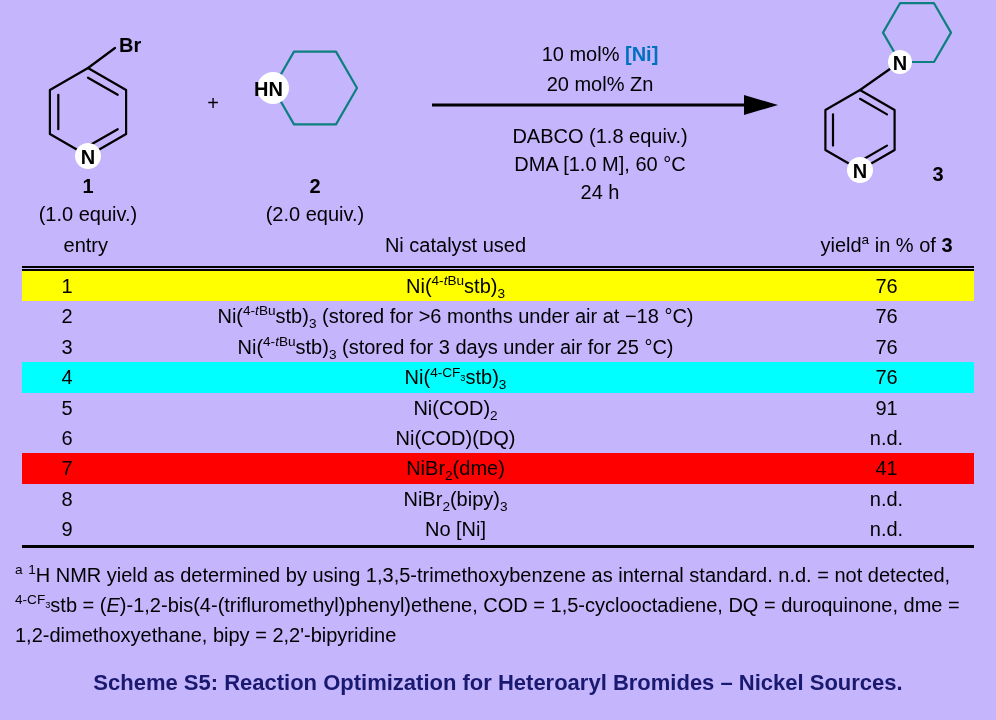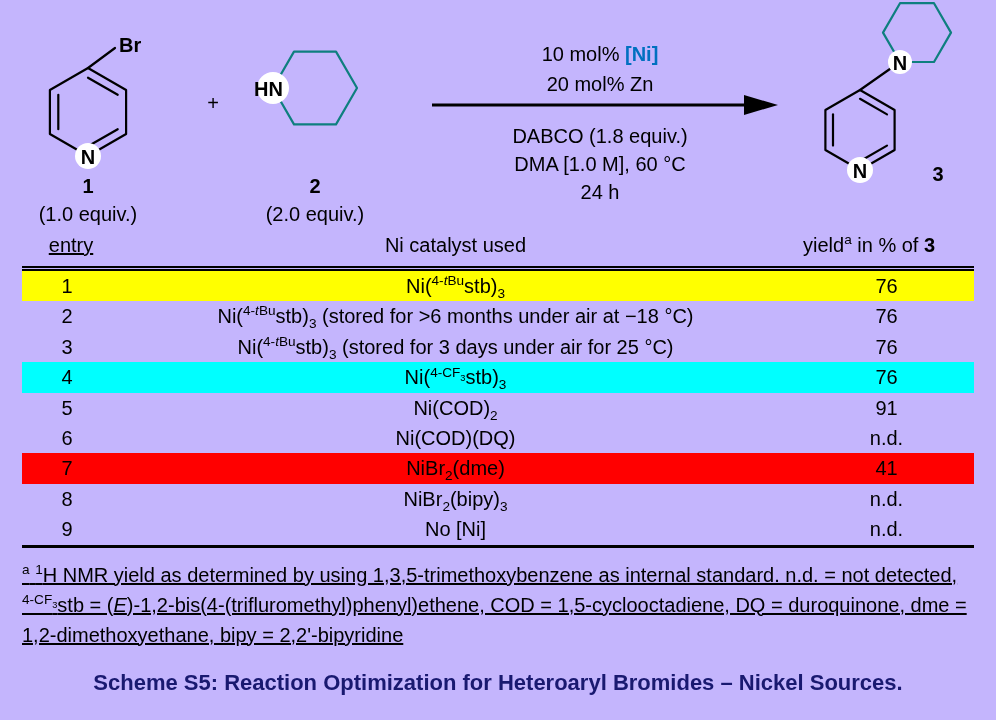--- a/index.html
+++ b/index.html
@@ -8,32 +8,32 @@
     font-family:"Liberation Sans",sans-serif;color:#000;
   }
   svg text{font-family:"Liberation Sans",sans-serif;font-size:20px;fill:#000;}
   .scheme-svg{display:block;}
   table.opt{
     border-collapse:collapse;width:952px;margin:0 22px;font-size:20px;
   }
   table.opt thead th{
     font-weight:400;padding:4px 4px 9px;border-bottom:5px double #000;
   }
-  table.opt thead th.h-entry{text-align:center;padding-left:12px;text-decoration:underline;}
+  table.opt thead th.h-entry{text-align:right;padding-left:12px;}
   table.opt thead th.h-cat{text-align:center;}
-  table.opt thead th.h-yield{text-align:left;}
+  table.opt thead th.h-yield{text-align:center;}
   table.opt td{
     text-align:center;padding:2px 4px;line-height:1.32;height:25px;
   }
   table.opt col.c-entry{width:90px;}
   table.opt col.c-yield{width:175px;}
   table.opt tbody tr:last-child td{border-bottom:3px solid #000;}
   sup,sub{font-size:68%;line-height:0;}
   .footnote{
-    width:952px;margin:12px 22px 0;font-size:20px;line-height:1.5;text-align:left;text-decoration:underline;
+    width:952px;margin:12px 15px 0;font-size:20px;line-height:1.5;text-align:left;
   }
   .caption{
     margin-top:20px;text-align:center;
     font-family:Liberation Sans, sans-serif;font-weight:700;font-size:22px;
     color:#191970;
   }
   i{font-style:italic;}
   b{font-weight:700;}
 </style>
 </head>

